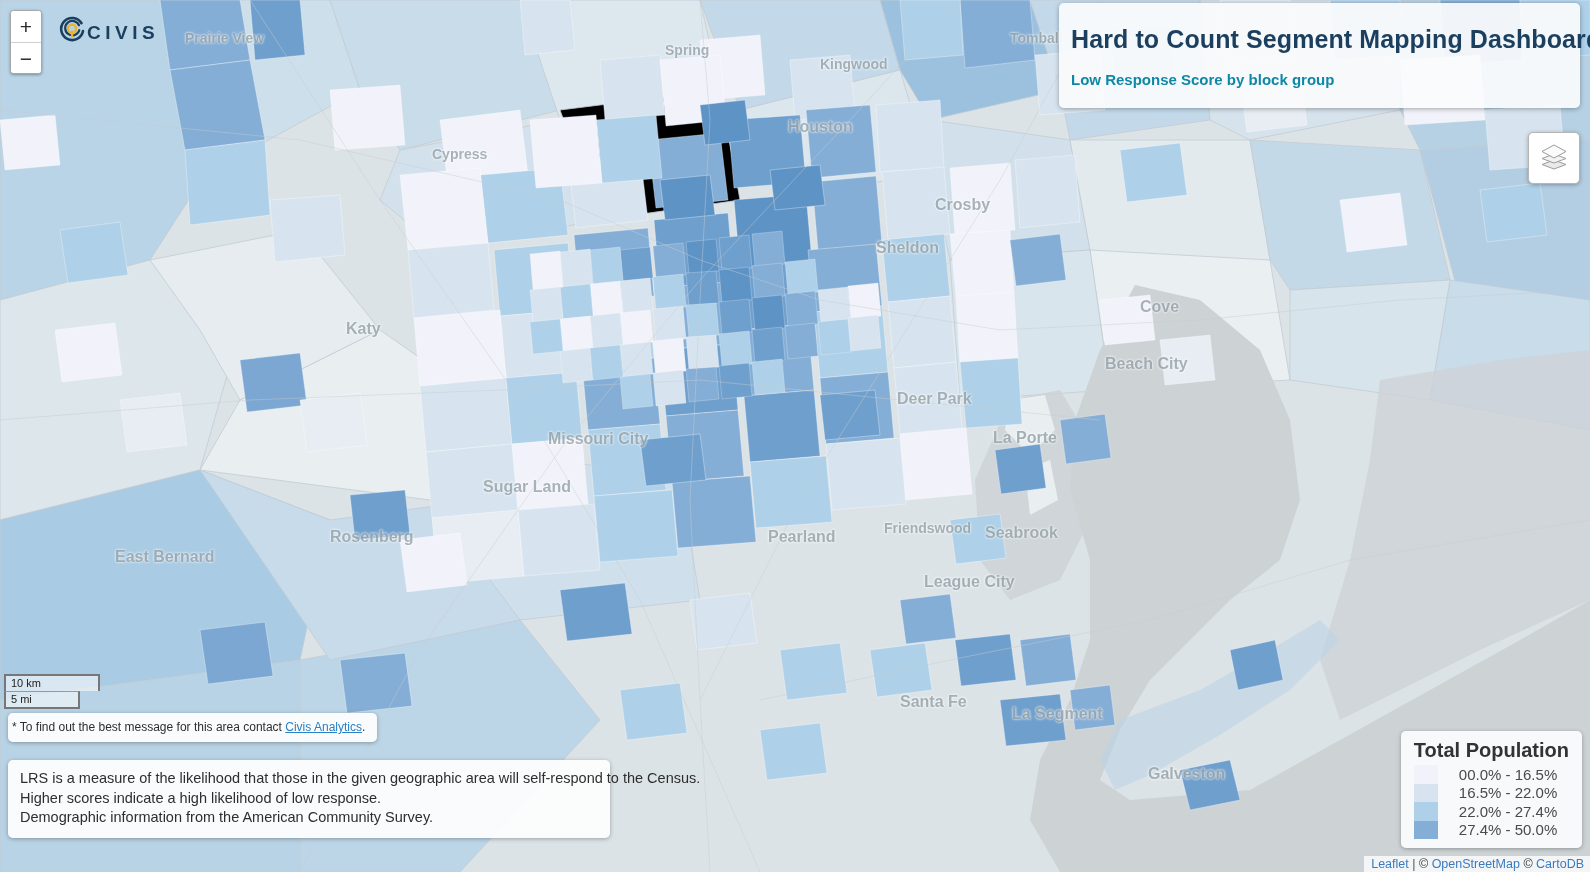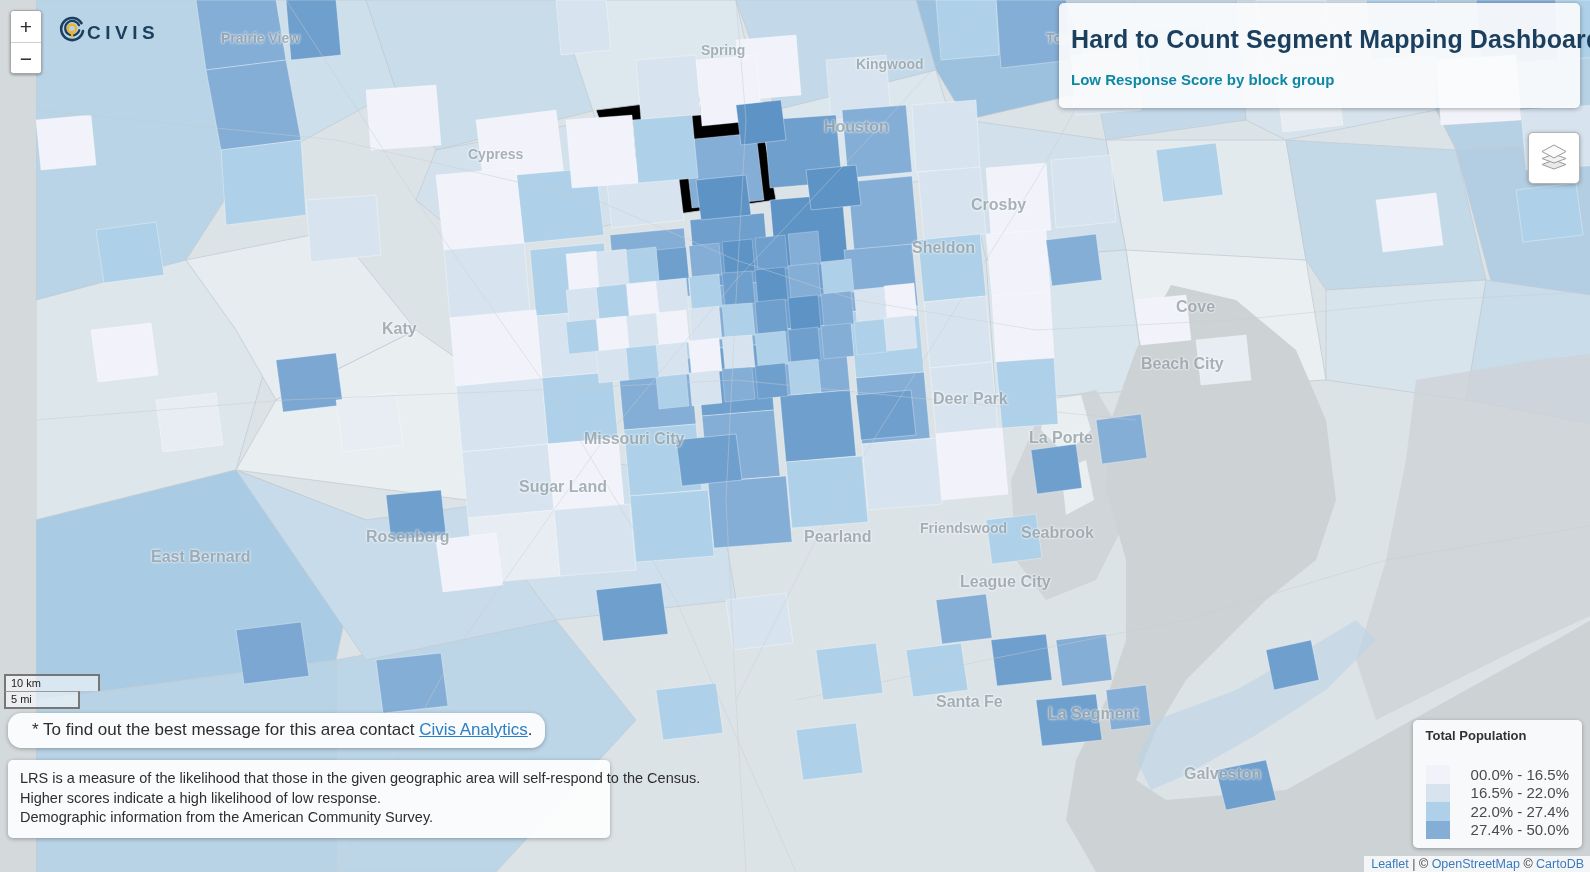--- a/index.html
+++ b/index.html
@@ -10,21 +10,20 @@
     background: #d4d9dc;
   }
 
   #app { position: relative; width: 1590px; height: 872px; overflow: hidden; }
 
   
   .map-canvas {
     position: absolute; inset: 0;
     background: #14532d;
     overflow: hidden;
-    margin-left: 36px;
   }
   .map-svg { position: absolute; top: 0; left: 0; width: 1590px; height: 872px; }
 
   
   .place-label {
     position: absolute;
     color: #9aa6ad;
     font-family: "Liberation Sans", sans-serif;
     font-weight: bold;
     font-size: 14px;
@@ -122,24 +121,24 @@
     line-height: 13px;
   }
   .scale-km { border-bottom: none; width: 96px; border-top: none;}
   .scale-km { border: 2px solid #777; border-bottom: none; }
   .scale-mi { width: 76px; border-top: 1px solid #999; }
 
   
   .contact-box {
     position: absolute; left: 8px; top: 713px;
     background: rgba(252,253,253,.95);
-    border-radius: 14px;
+    border-radius: 5px;
     box-shadow: 0 1px 4px rgba(0,0,0,.3);
-    padding: 7px 12px 8px 24px;
-    font-size: 17px;
+    padding: 7px 12px 8px 4px;
+    font-size: 12px;
     color: #2e2e2e;
     z-index: 44;
     white-space: nowrap;
   }
   .contact-box a {
     color: #2b7fc4;
     text-decoration: underline;
   }
 
   
@@ -160,22 +159,22 @@
   
   .legend {
     position: absolute; right: 8px; bottom: 24px;
     background: rgba(250,251,252,.94);
     border-radius: 5px;
     box-shadow: 0 1px 4px rgba(0,0,0,.3);
     padding: 8px 13px 9px 13px;
     z-index: 44;
   }
   .legend-title {
-    font-size: 13px; font-weight: bold; color: #333;
-    margin-bottom: 22px;
+    font-size: 20px; font-weight: bold; color: #333;
+    margin-bottom: 3px;
   }
   .legend-row {
     display: flex; align-items: center; gap: 21px;
     height: 18.5px;
   }
   .legend-sw {
     width: 24px; height: 18.5px; flex: 0 0 24px;
   }
   .legend-lbl {
     font-size: 15px; color: #4a4a4a;

